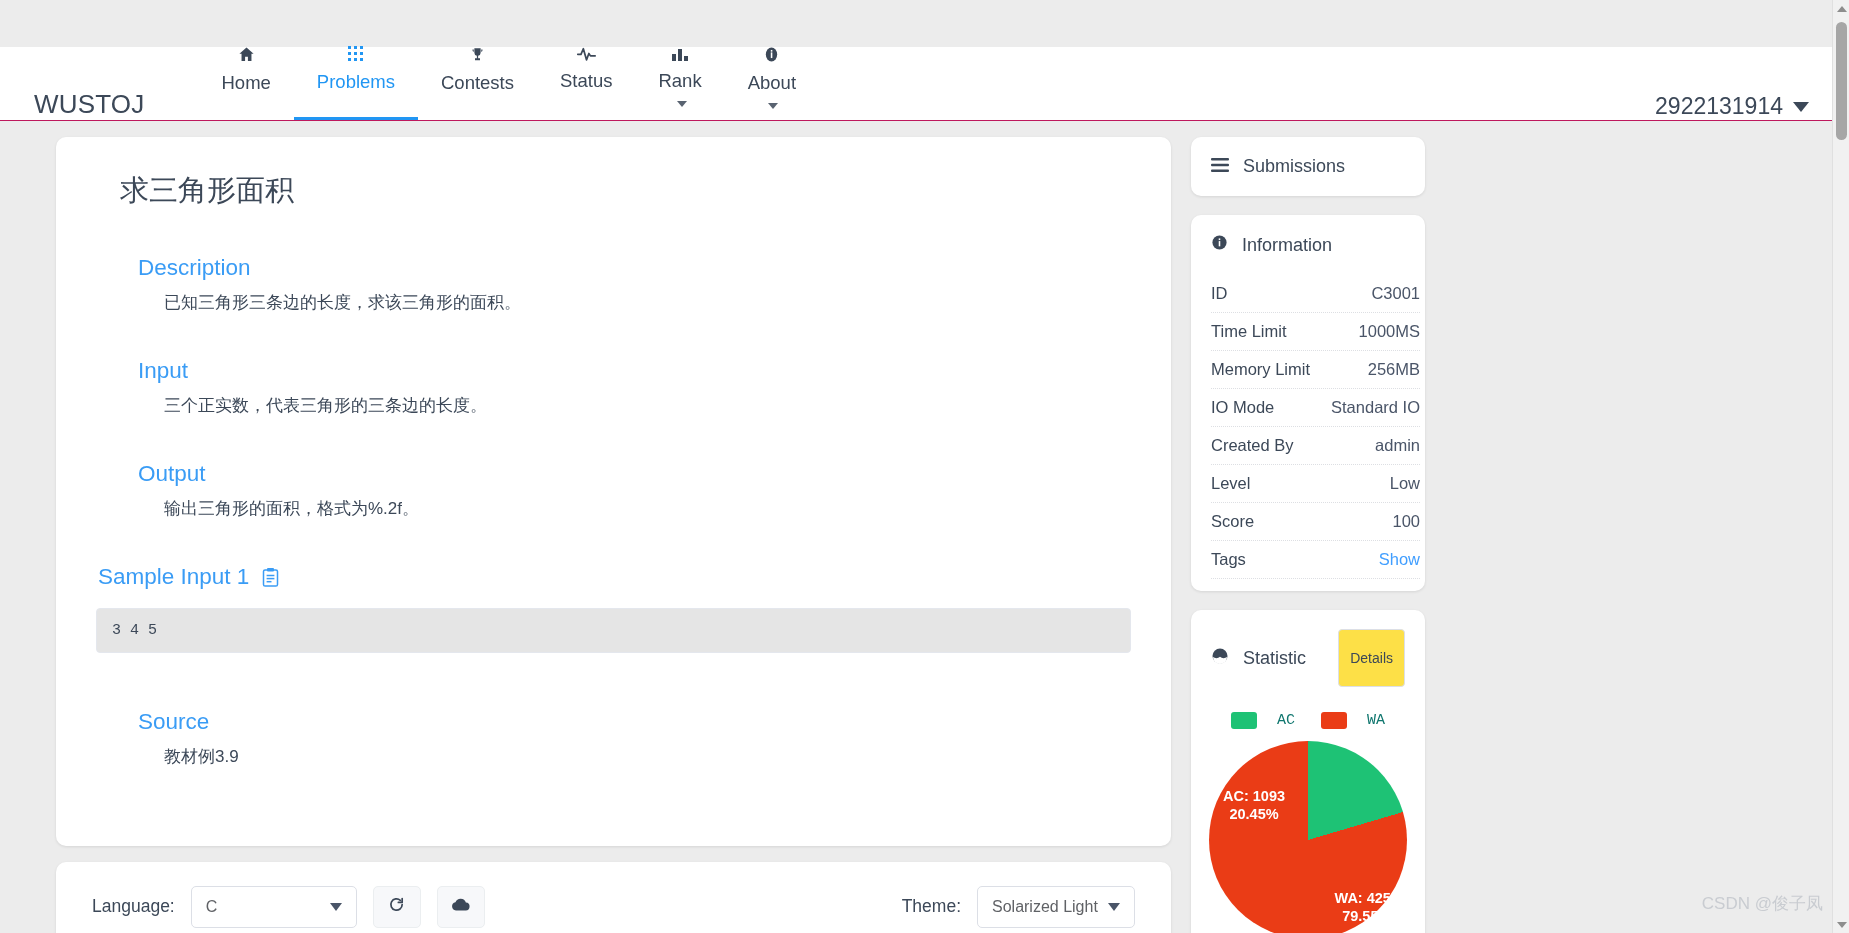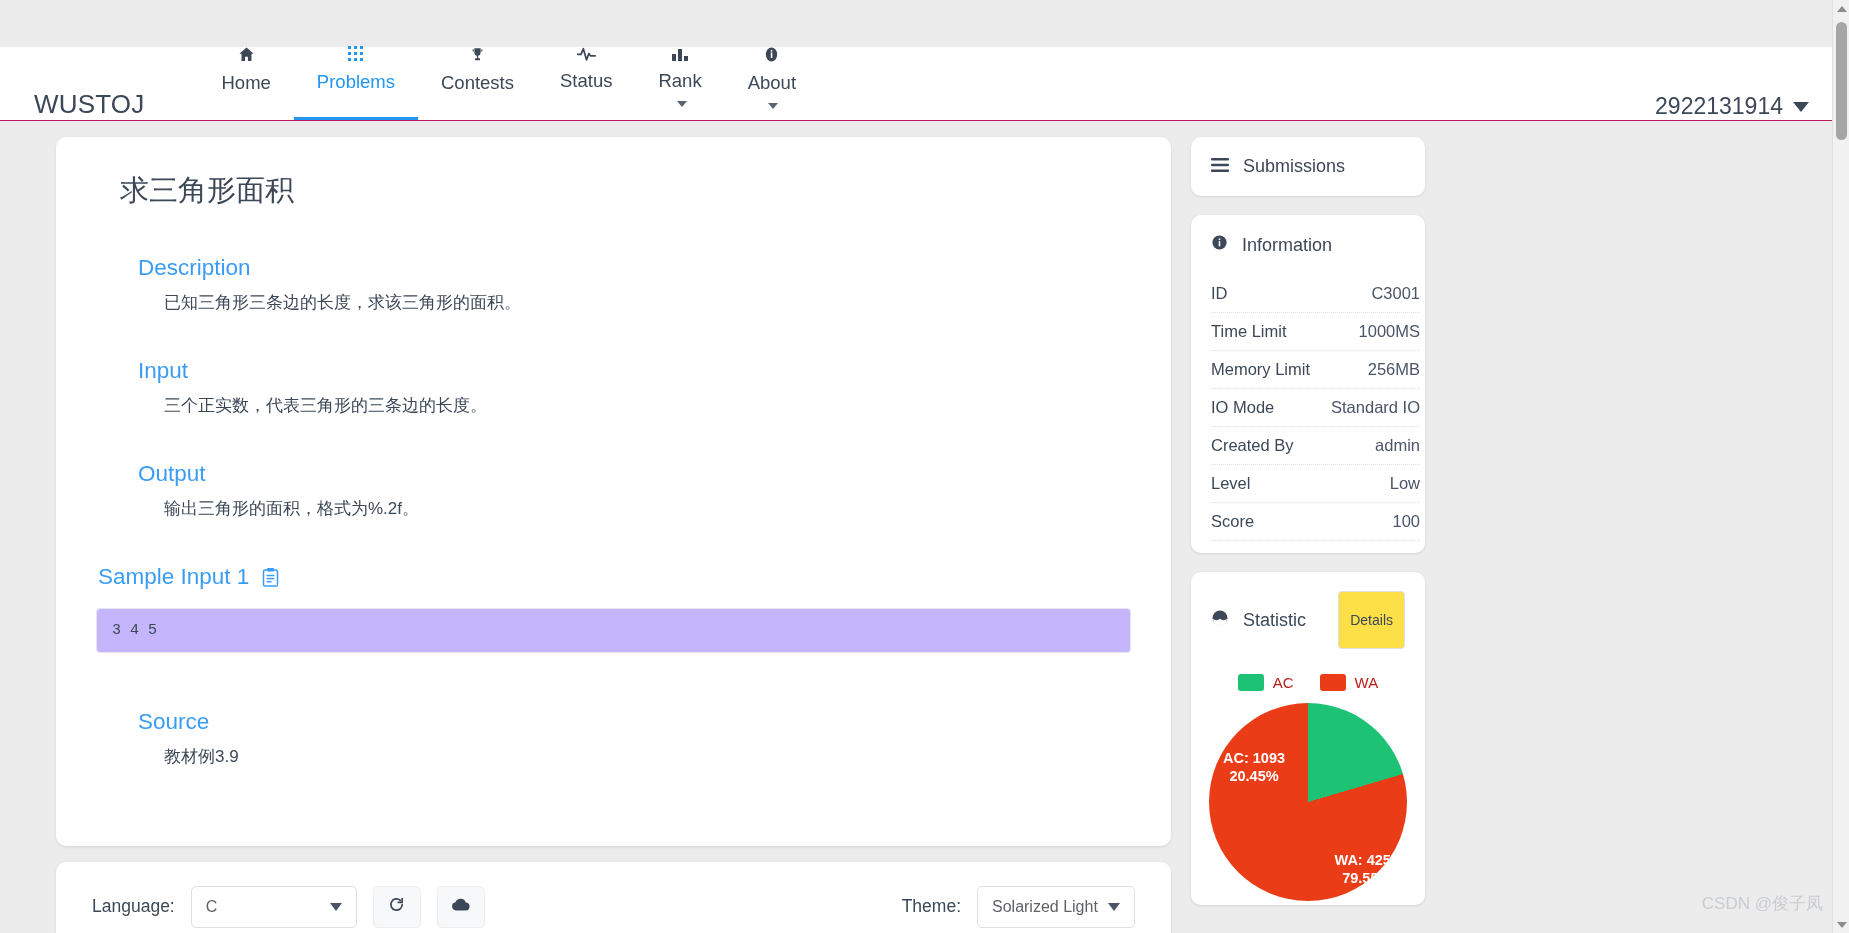--- a/index.html
+++ b/index.html
@@ -133,21 +133,21 @@
     color: #3a9cf5;
     margin: 0 0 18px 2px;
     display: flex;
     align-items: center;
     gap: 13px;
     font-weight: normal;
   }
   .sample-box {
     border: 1px solid #e4e7ed;
     border-radius: 4px;
-    background: #c4b5fd;
+    background: #e5e5e5;
     padding: 13px 15px;
     font-family: "Liberation Mono", monospace;
     font-size: 15px;
     color: #3c4858;
     min-height: 36px;
     white-space: pre;
     overflow: hidden;
   }
   .source-wrap { margin-top: 56px; }
 
@@ -188,21 +188,21 @@
   .info-row .val.link { color: #409eff; cursor: pointer; }
 
   
   .stat-legend {
     display: flex;
     justify-content: center;
     gap: 26px;
     align-items: center;
     padding: 6px 0 12px 0;
   }
-  .lg { display: flex; align-items: center; gap: 9px; font-size: 15px; color: #b91c1c; }
+  .lg { display: flex; align-items: center; gap: 20px; font-size: 15px; color: #0f766e; font-family: Liberation Mono, monospace; }
   .sw { width: 26px; height: 17px; border-radius: 3px; }
   .pie-wrap {
     display: flex;
     justify-content: center;
     padding-bottom: 4px;
     position: relative;
   }
   .pie {
     width: 198px; height: 198px;
     border-radius: 50%;
@@ -520,20 +520,24 @@
           <span class="val">admin</span>
         </div>
         <div class="info-row">
           <span class="key">Level</span>
           <span class="val">Low</span>
         </div>
         <div class="info-row">
           <span class="key">Score</span>
           <span class="val">100</span>
         </div>
+        <div class="info-row">
+          <span class="key">Tags</span>
+          <span class="val link">Show</span>
+        </div>
       </div>
     </div>
 
     <div class="card side-card">
       <div class="side-head with-btn">
         <span>
           <svg width="18" height="18" viewBox="0 0 24 24">
               <circle cx="12" cy="12" r="10" fill="#3c4858"></circle>
               <path d="M2.6 13.4a9.4 9.4 0 0 0 18.8 0 8 8 0 0 1-4.6 1.5 7 7 0 0 1-4.8-2 7 7 0 0 1-4.8 2 8 8 0 0 1-4.6-1.5z" fill="#fff"></path>
             </svg>

